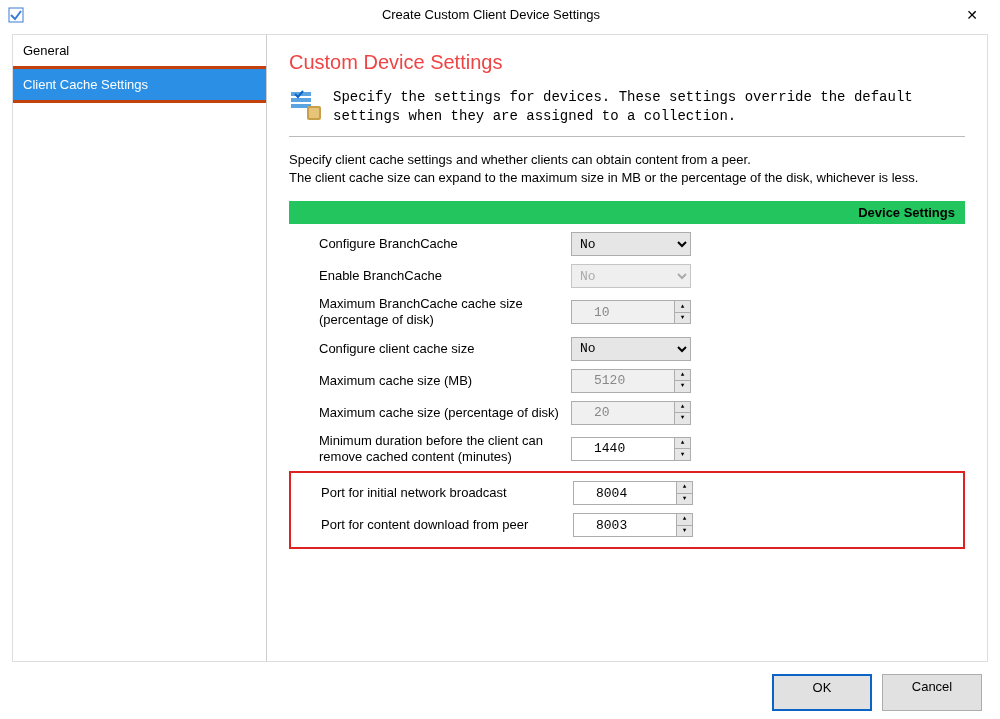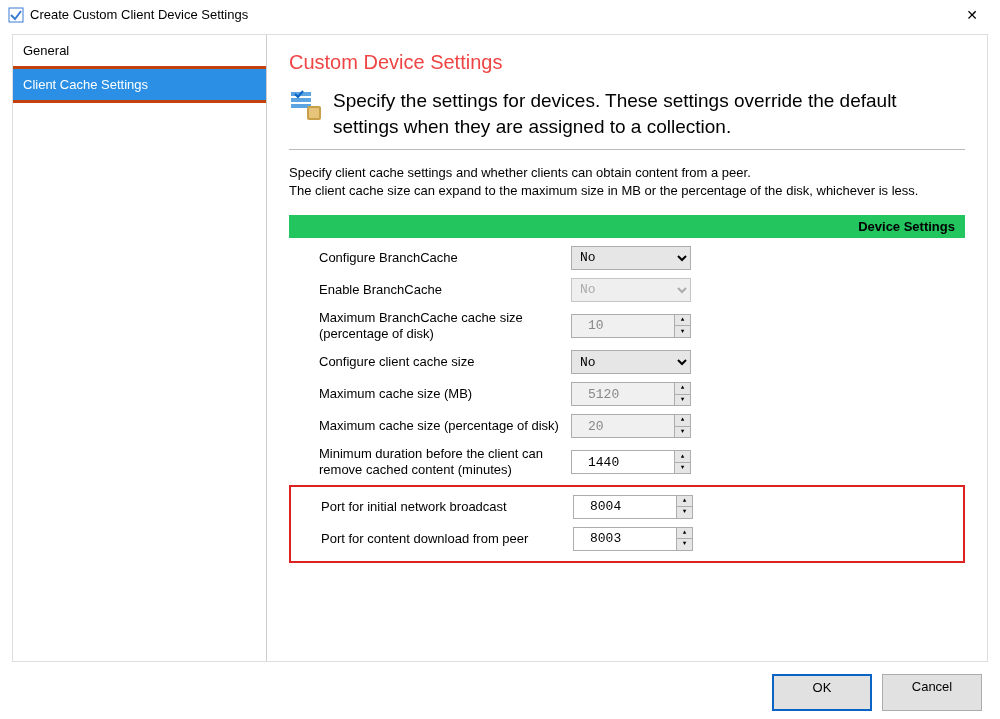--- a/index.html
+++ b/index.html
@@ -23,21 +23,21 @@
     font-size: 13px;
   }
   .titlebar .app-icon {
     width: 16px;
     height: 16px;
     margin-right: 6px;
     display: flex;
     align-items: center;
     justify-content: center;
   }
-  .titlebar .title { flex: 1; }
+  .titlebar .title { flex: 1; text-align: center; }
   .titlebar .close {
     font-size: 14px;
     width: 40px;
     text-align: center;
     cursor: pointer;
   }
   .dialog-body {
     border: 1px solid #ddd;
     margin: 4px 12px 0 12px;
     height: 628px;
@@ -74,22 +74,23 @@
     align-items: flex-start;
     gap: 10px;
     margin-bottom: 10px;
   }
   .header-icon {
     width: 34px;
     height: 34px;
     flex: none;
   }
   .header-text {
-    font-size: 19px;
+    font-size: 14px;
     line-height: 1.35;
+    font-family: Liberation Mono, monospace;
   }
   hr {
     border: none;
     border-top: 1px solid #bbb;
     margin: 8px 0 14px 0;
   }
   .desc-text {
     font-size: 13px;
     line-height: 1.4;
     margin-bottom: 14px;
@@ -143,21 +144,21 @@
     background: #e9e9e9;
   }
   .spinner {
     display: flex;
     background: #fff;
     align-items: stretch;
   }
   .spinner input {
     flex: 1;
     border: none;
-    padding: 0 16px;
+    padding: 0 22px;
     font-family: inherit;
     font-size: 13px;
     min-width: 0;
     background: #fff;
   }
   .spinner.disabled { background: #f0f0f0; }
   .spinner.disabled input { background: #f0f0f0; }
   .spin-btns {
     width: 16px;
     display: flex;

